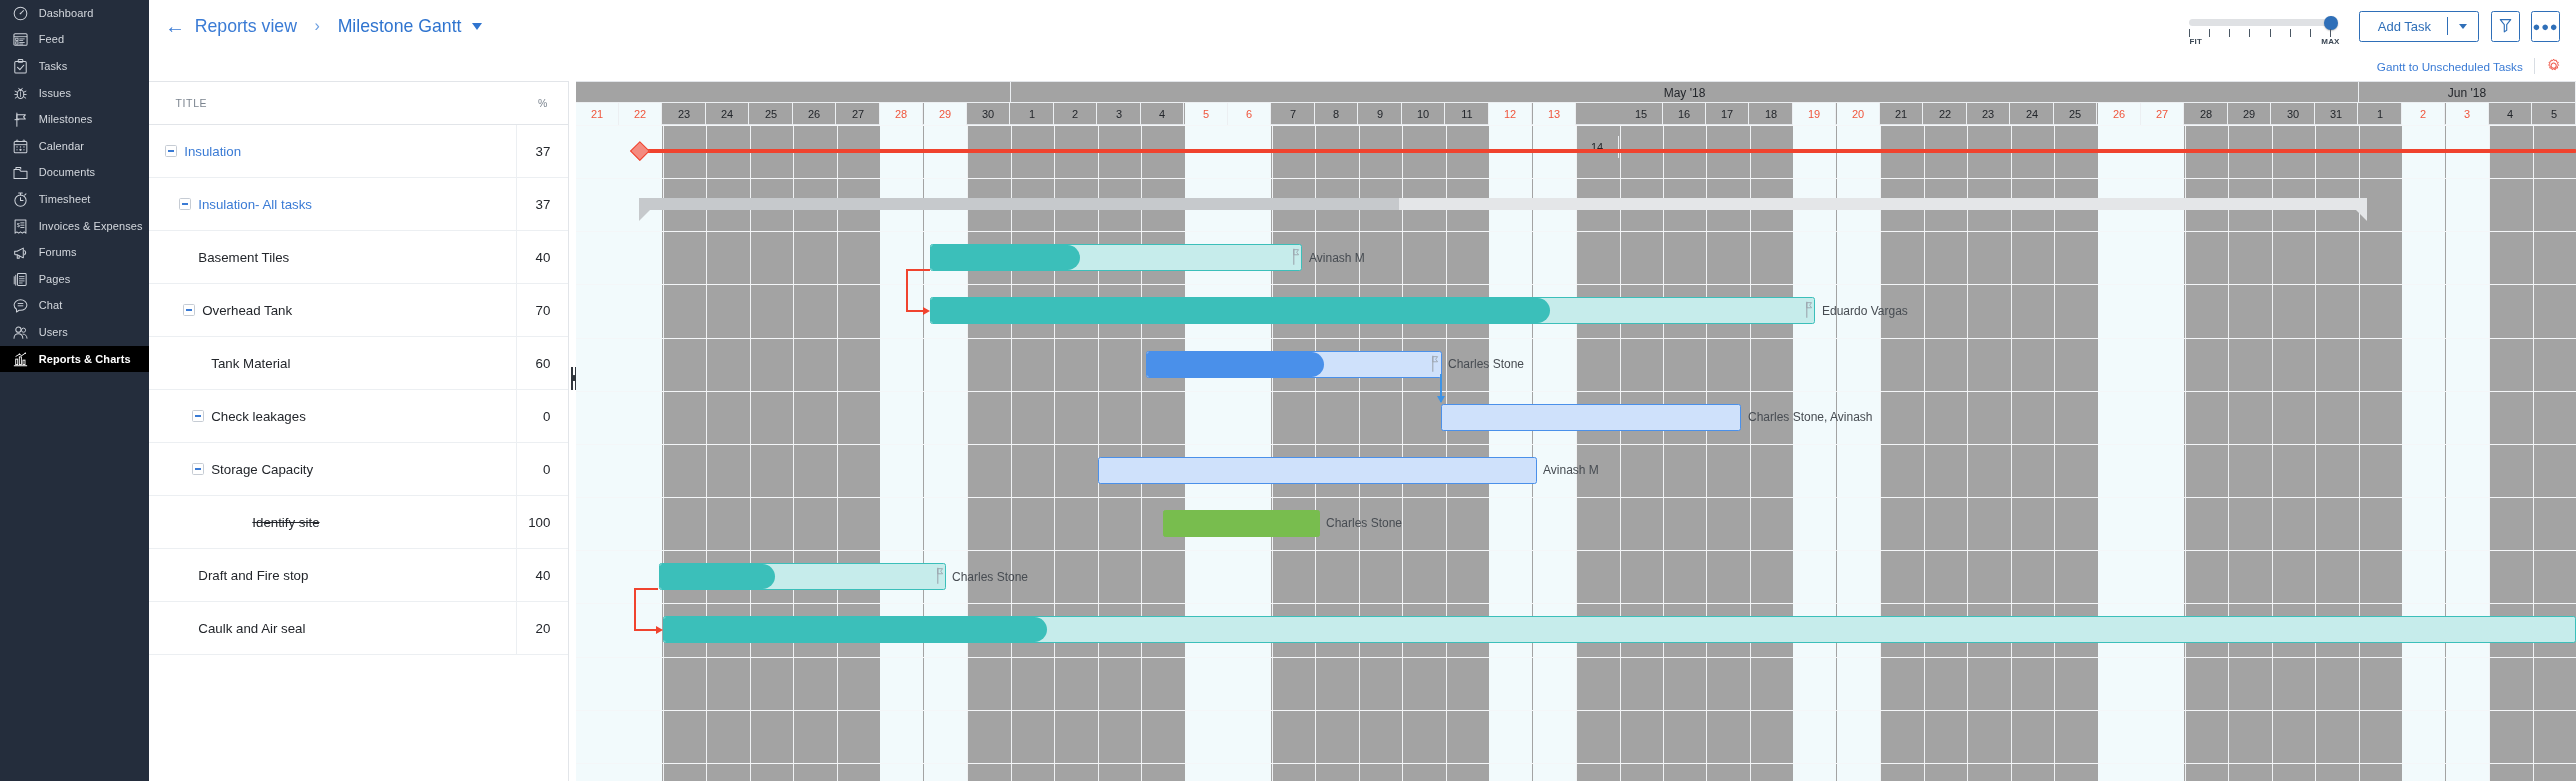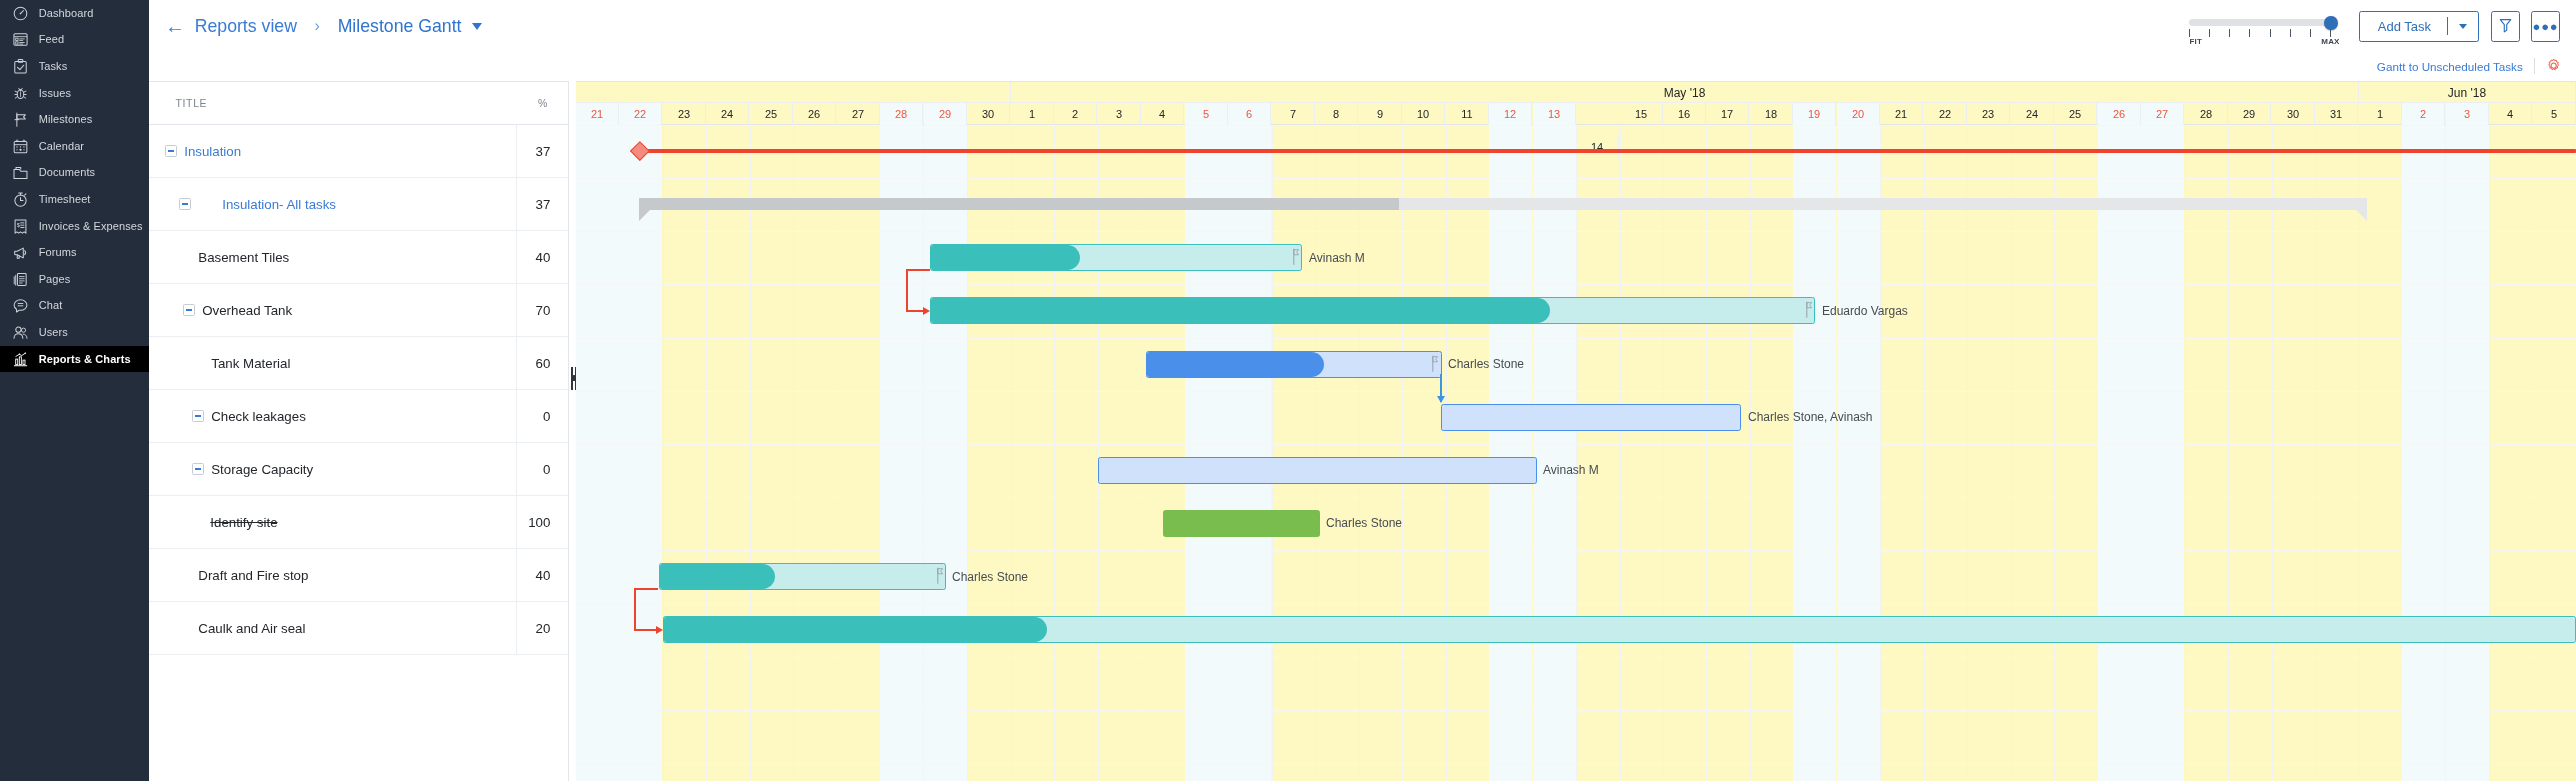--- a/index.html
+++ b/index.html
@@ -187,21 +187,21 @@
   .splitter .grip i:nth-child(1) { left: 0; }
   .splitter .grip i:nth-child(2) { left: 3.2px; }
   .splitter .grip .dot {
     position: absolute; left: 0.4px; top: 8px; width: 4px; height: 6.4px;
     background: #30363d; border-radius: 1.6px;
   }
 
   
   .timeline {
     flex: 1; height: 100%; position: relative; overflow: hidden;
-    border-top: 0.8px solid #e2e5e9; background: #fef9c3;
+    border-top: 0.8px solid #e2e5e9; background: #a3a3a3;
   }
   .tl-months { height: 21px; position: relative; border-bottom: 0.8px solid #eceff2; }
   .tl-month {
     position: absolute; top: 0; height: 21px;
     border-right: 0.8px solid #eceff2;
     display: flex; align-items: center; justify-content: center;
     font-size: 12px; color: #23262b;
   }
   .tl-days { height: 22px; position: relative; border-bottom: 0.8px solid #e2e5e9; }
   .tl-day {
@@ -507,21 +507,21 @@
             <div class="tt-row">
               <div class="c-title" style="padding-left: 16px; text-align: center;">
                 <span class="toggle">
                   <span></span>
                 </span>
                 <span class="tt-label blue">Insulation</span>
               </div>
               <div class="c-pct">37</div>
             </div>
             <div class="tt-row">
-              <div class="c-title" style="padding-left: 30px; gap: 24px;">
+              <div class="c-title" style="padding-left: 30px;">
                 <span class="toggle">
                   <span></span>
                 </span>
                 <span class="tt-label blue">Insulation- All tasks</span>
               </div>
               <div class="c-pct">37</div>
             </div>
             <div class="tt-row">
               <div class="c-title" style="padding-left: 30px;">
                 <span style="display: inline-block; width: 19.3px; min-width: 19.3px;"></span>
@@ -557,21 +557,21 @@
             <div class="tt-row">
               <div class="c-title" style="padding-left: 43px;">
                 <span class="toggle">
                   <span></span>
                 </span>
                 <span class="tt-label">Storage Capacity</span>
               </div>
               <div class="c-pct">0</div>
             </div>
             <div class="tt-row">
-              <div class="c-title" style="padding-left: 42px;">
+              <div class="c-title" style="padding-left: 63px; margin-left: 21px;">
                 <span style="display: inline-block; width: 19.3px; min-width: 19.3px;"></span>
                 <span class="tt-label struck">Identify site</span>
               </div>
               <div class="c-pct">100</div>
             </div>
             <div class="tt-row">
               <div class="c-title" style="padding-left: 30px;">
                 <span style="display: inline-block; width: 19.3px; min-width: 19.3px;"></span>
                 <span class="tt-label">Draft and Fire stop</span>
               </div>

